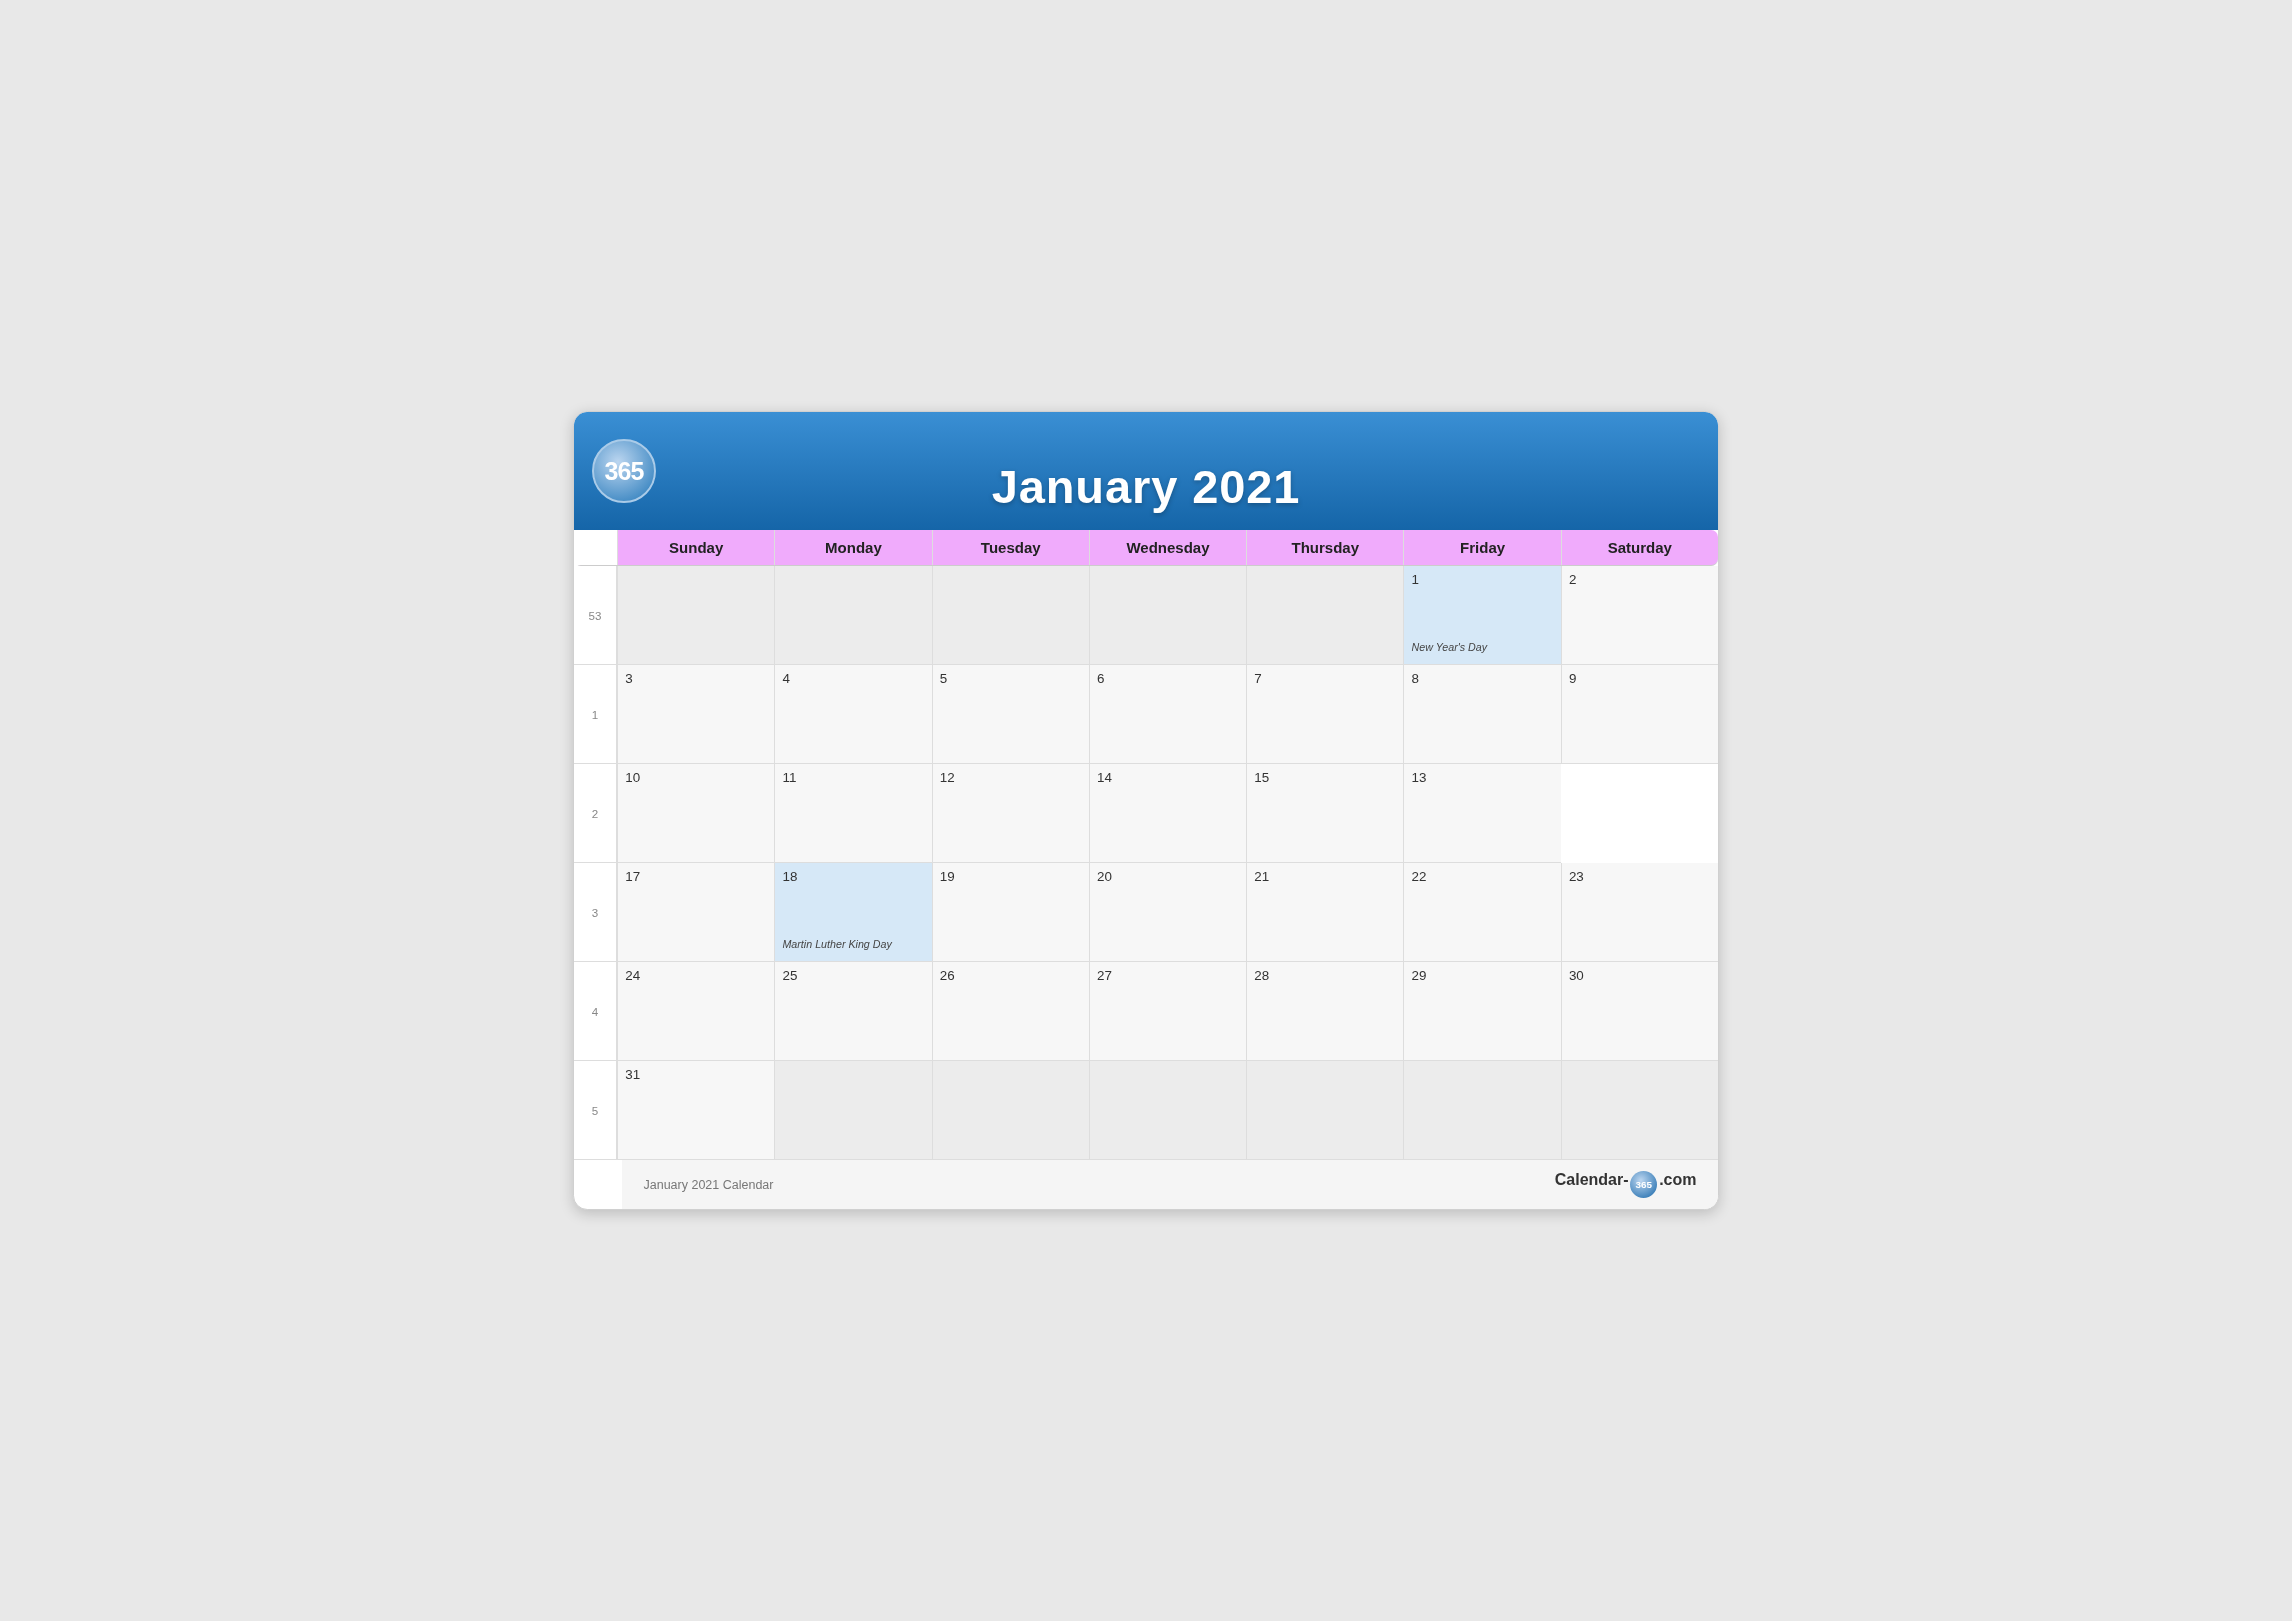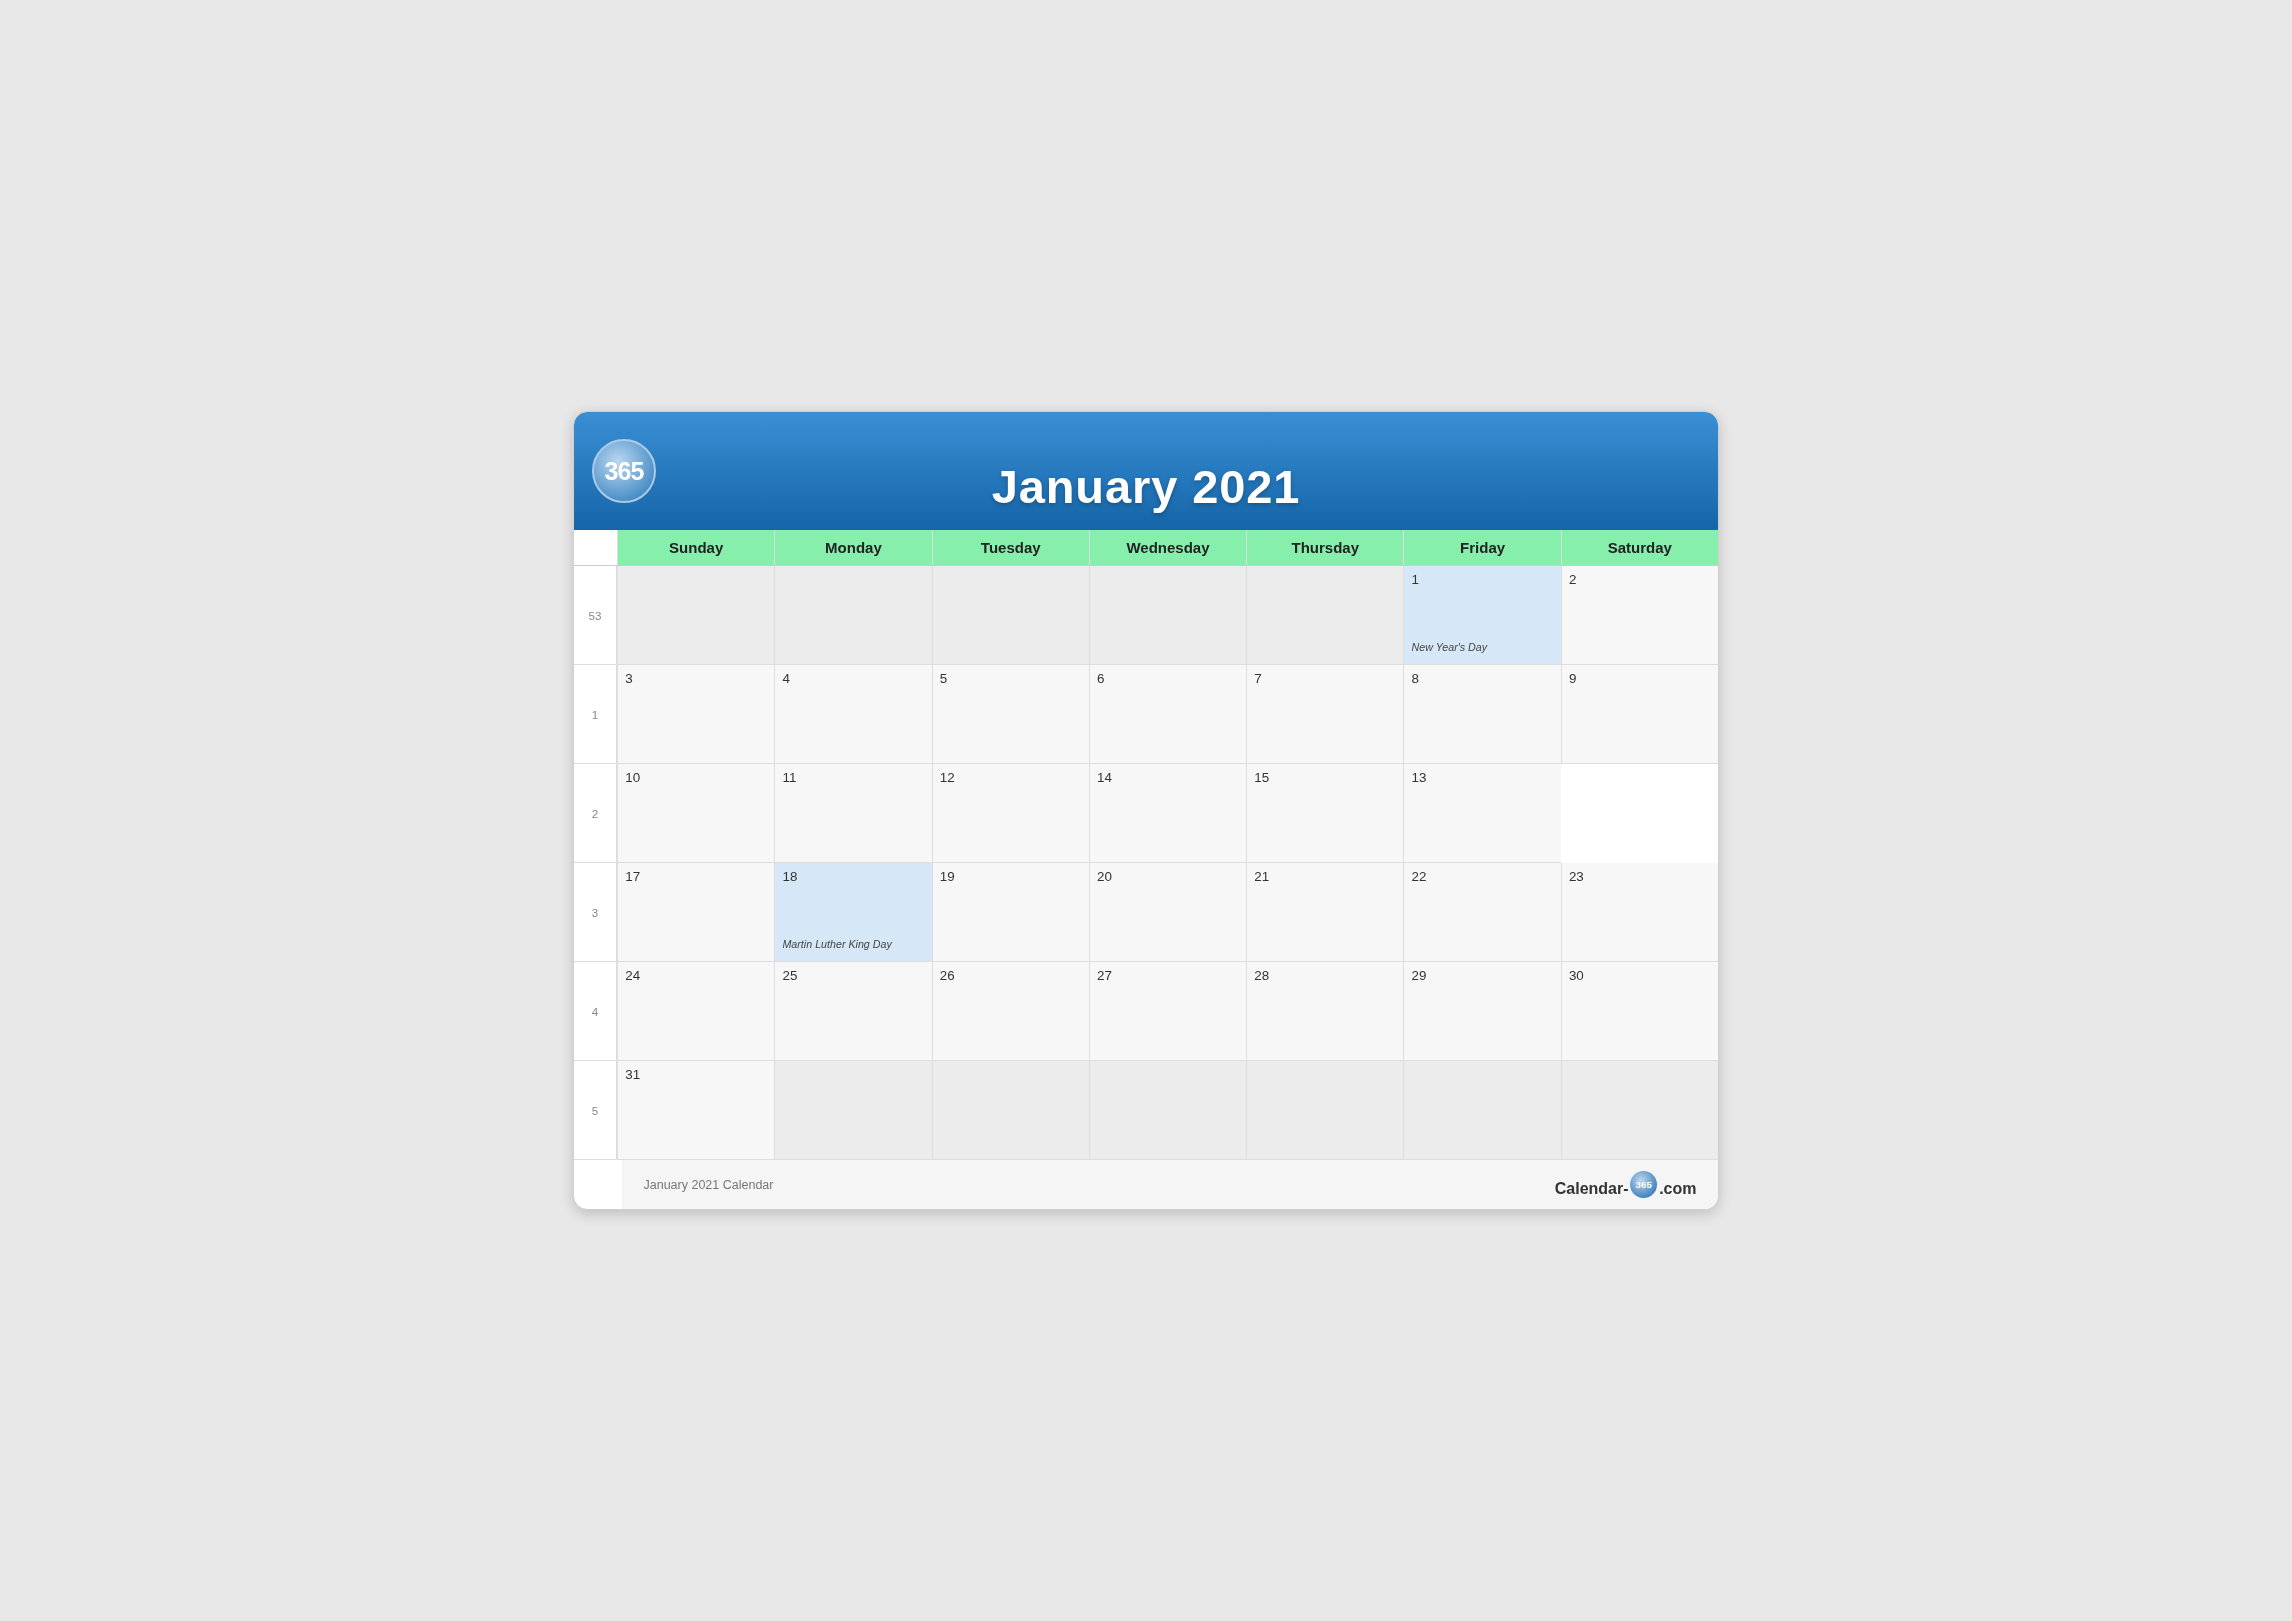--- a/index.html
+++ b/index.html
@@ -58,22 +58,23 @@
       font-weight: 700;
       color: #fff;
       letter-spacing: 0.9px;
       text-shadow: 0 1.8px 5.4px rgba(0,0,0,0.25);
       margin-top: 31px;
     }
     
     .dow-row {
       display: grid;
       grid-template-columns: 43px repeat(7, 1fr);
-      background: #86efac;
+      background: #f0abfc;
       border-bottom: 0.9px solid #ccc;
+      border-radius: 7px;
     }
     .dow-week-num {
       background: #fff;
     }
     .dow-cell {
       text-align: center;
       padding: 9px 0;
       font-size: 15px;
       font-weight: 700;
       color: #222;
@@ -142,21 +143,21 @@
       padding: 10.7px 21.5px;
       background: #f5f5f5;
       margin-left: 48px;
     }
     .footer-left {
       font-size: 12.5px;
       color: #777;
     }
     .footer-right {
       display: flex;
-      align-items: flex-end;
+      align-items: flex-start;
       font-size: 16px;
       font-weight: 700;
       color: #333;
     }
     .footer-badge {
       display: inline-flex;
       align-items: center;
       justify-content: center;
       width: 27px;
       height: 27px;

